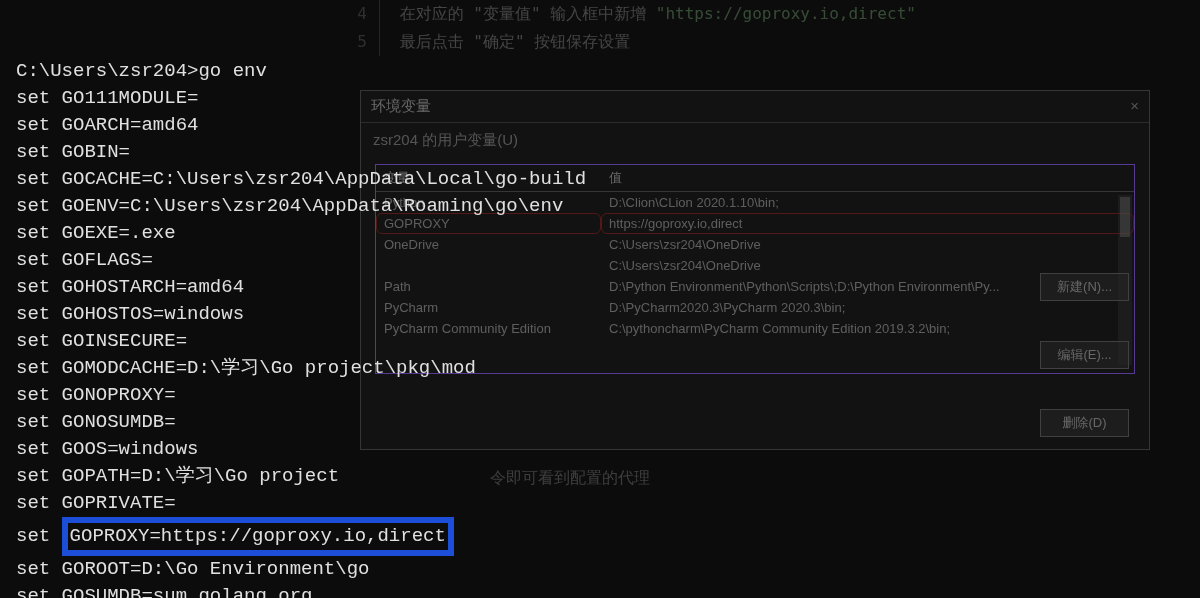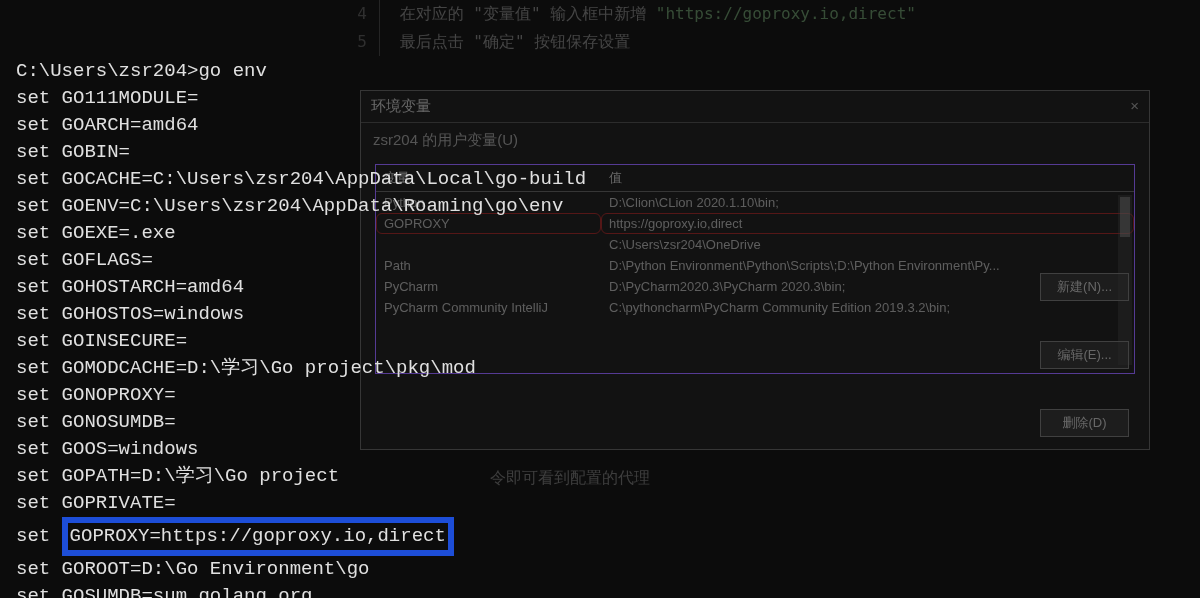--- a/index.html
+++ b/index.html
@@ -198,33 +198,37 @@
       <tbody id="env-table-body">
           <tr>
             <td>Python</td>
             <td>D:\Clion\CLion 2020.1.10\bin;</td>
           </tr>
           <tr class="env-row-highlight">
             <td>GOPROXY</td>
             <td>https://goproxy.io,direct</td>
           </tr>
           <tr>
+            <td>OneDrive</td>
+            <td>C:\Users\zsr204\OneDrive</td>
+          </tr>
+          <tr>
             <td></td>
             <td>C:\Users\zsr204\OneDrive</td>
           </tr>
           <tr>
             <td>Path</td>
             <td>D:\Python Environment\Python\Scripts\;D:\Python Environment\Py...</td>
           </tr>
           <tr>
             <td>PyCharm</td>
             <td>D:\PyCharm2020.3\PyCharm 2020.3\bin;</td>
           </tr>
           <tr>
-            <td>PyCharm Community IntelliJ</td>
+            <td>PyCharm Community Edition</td>
             <td>C:\pythoncharm\PyCharm Community Edition 2019.3.2\bin;</td>
           </tr>
         </tbody>
     </table>
     <div class="env-scrollbar">
       <div class="env-scrollbar-thumb"></div>
     </div>
   </div>
   <div class="env-buttons">
     <button>新建(N)...</button>

